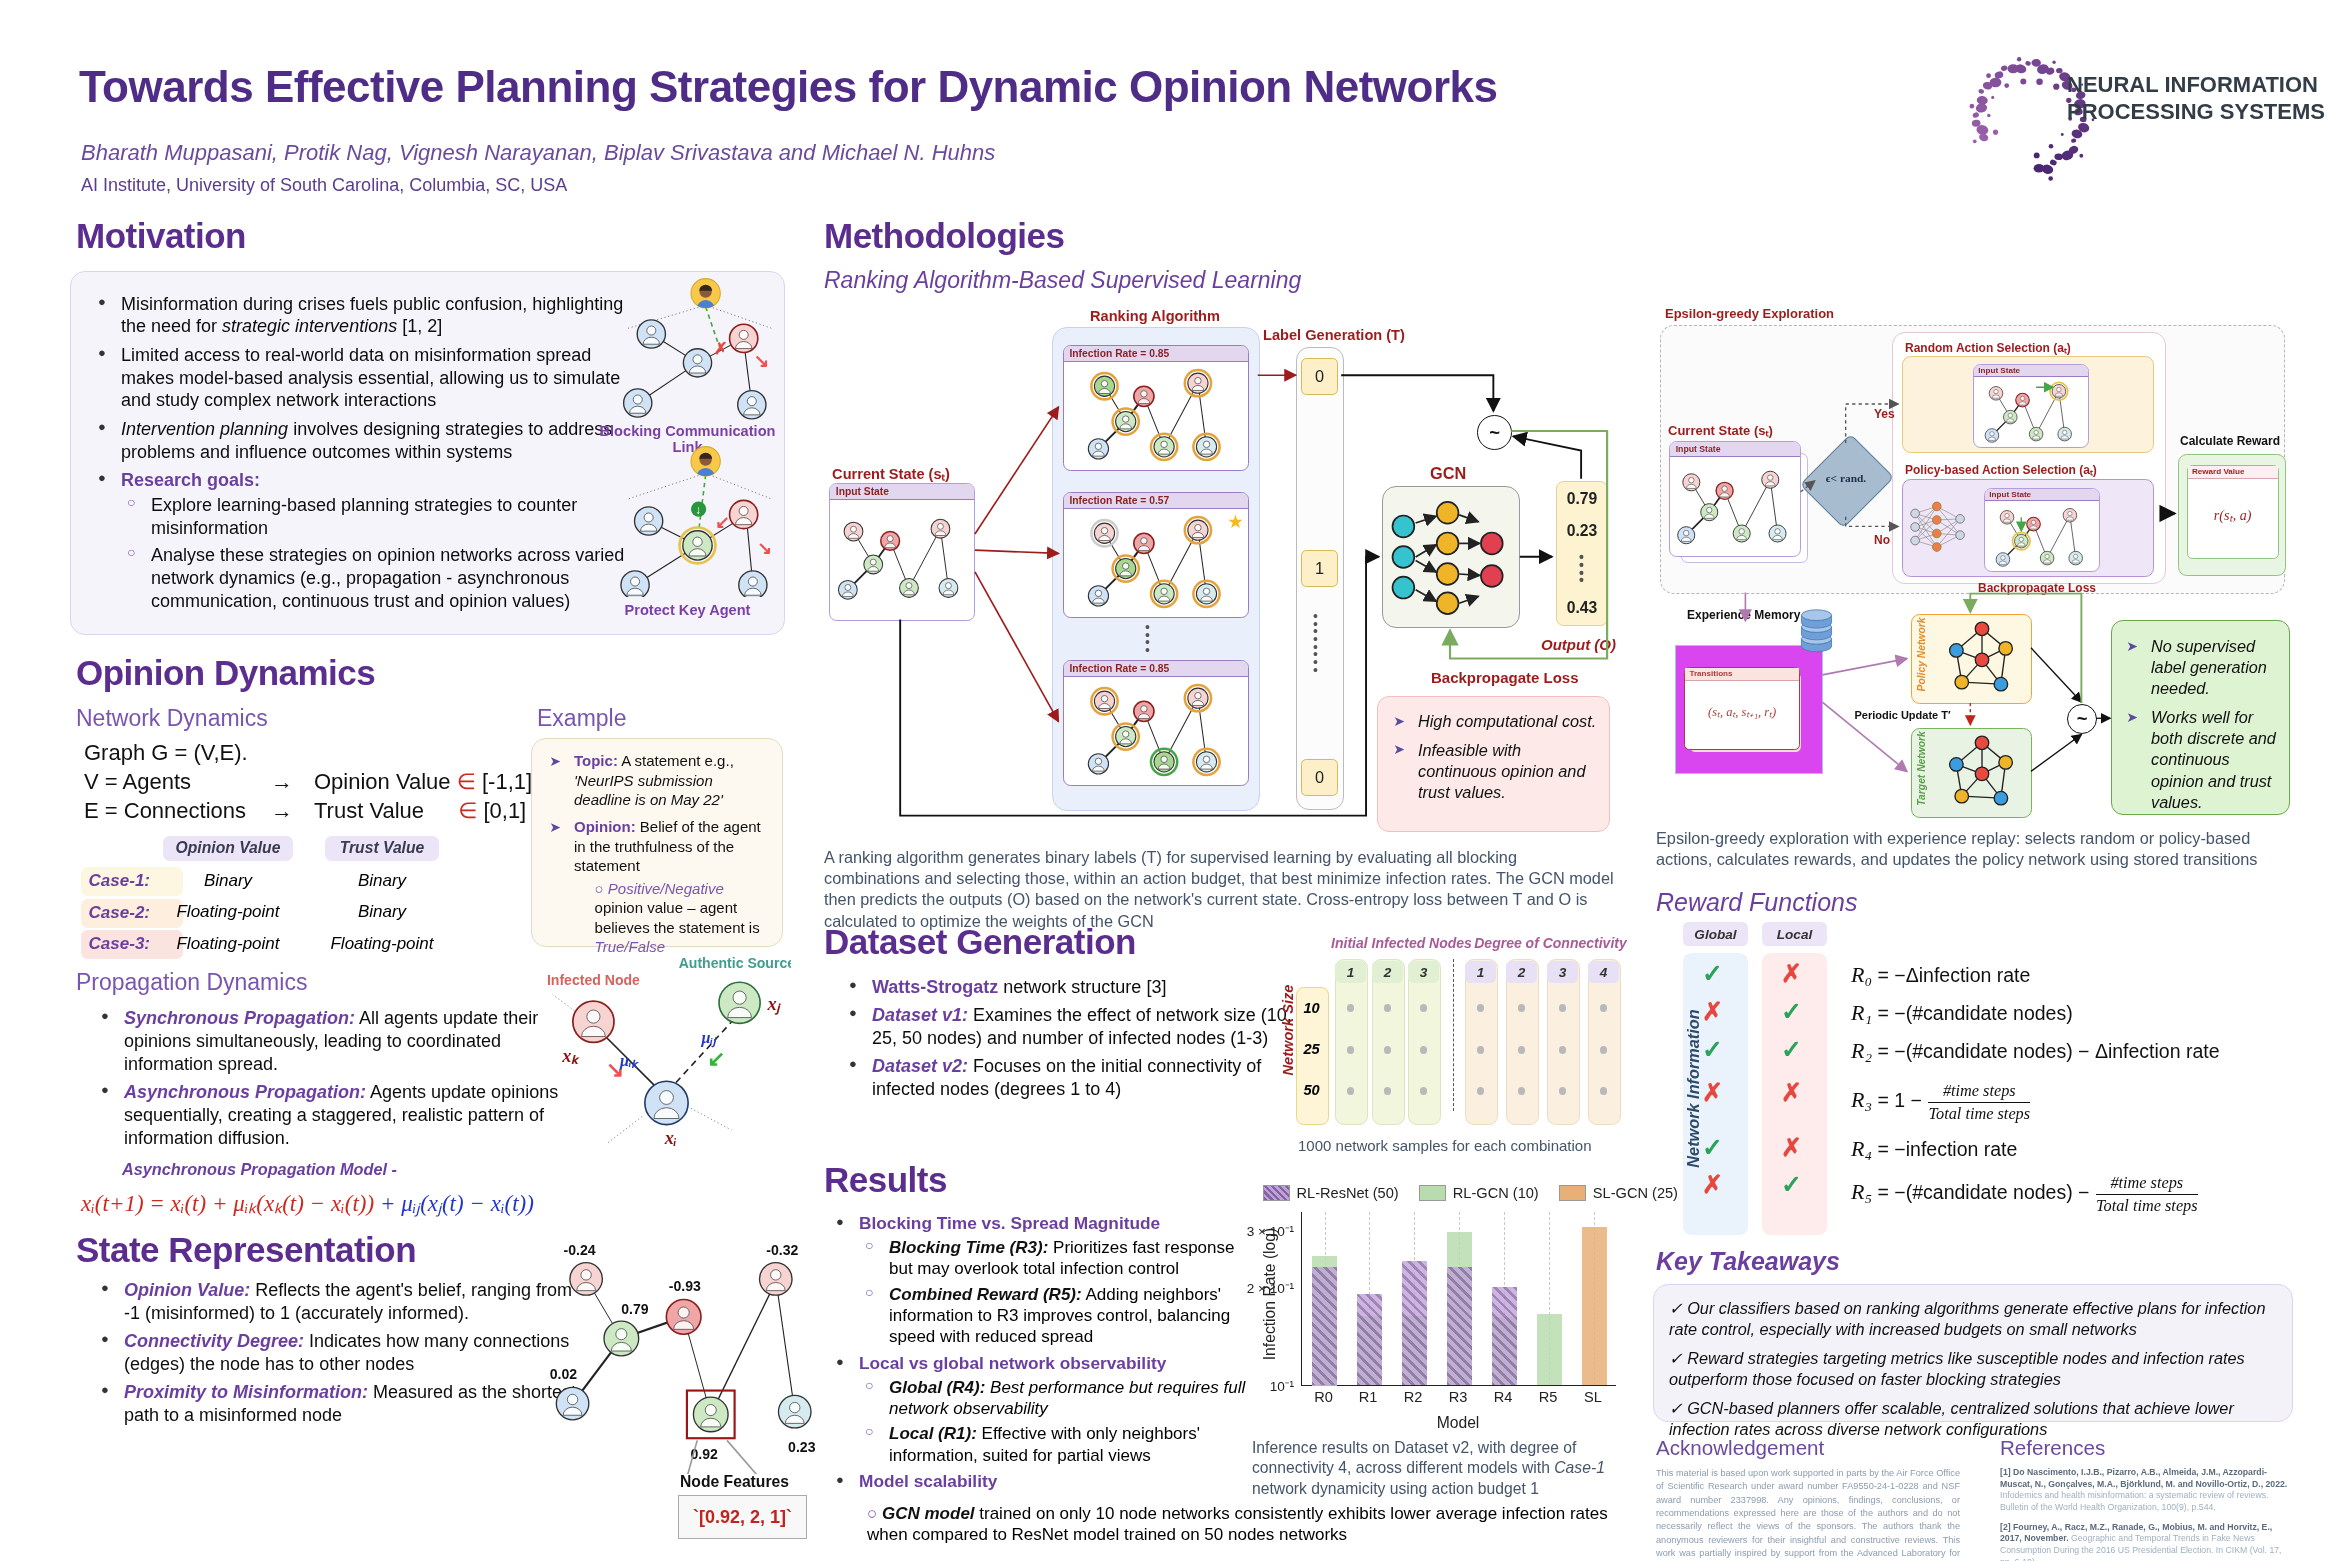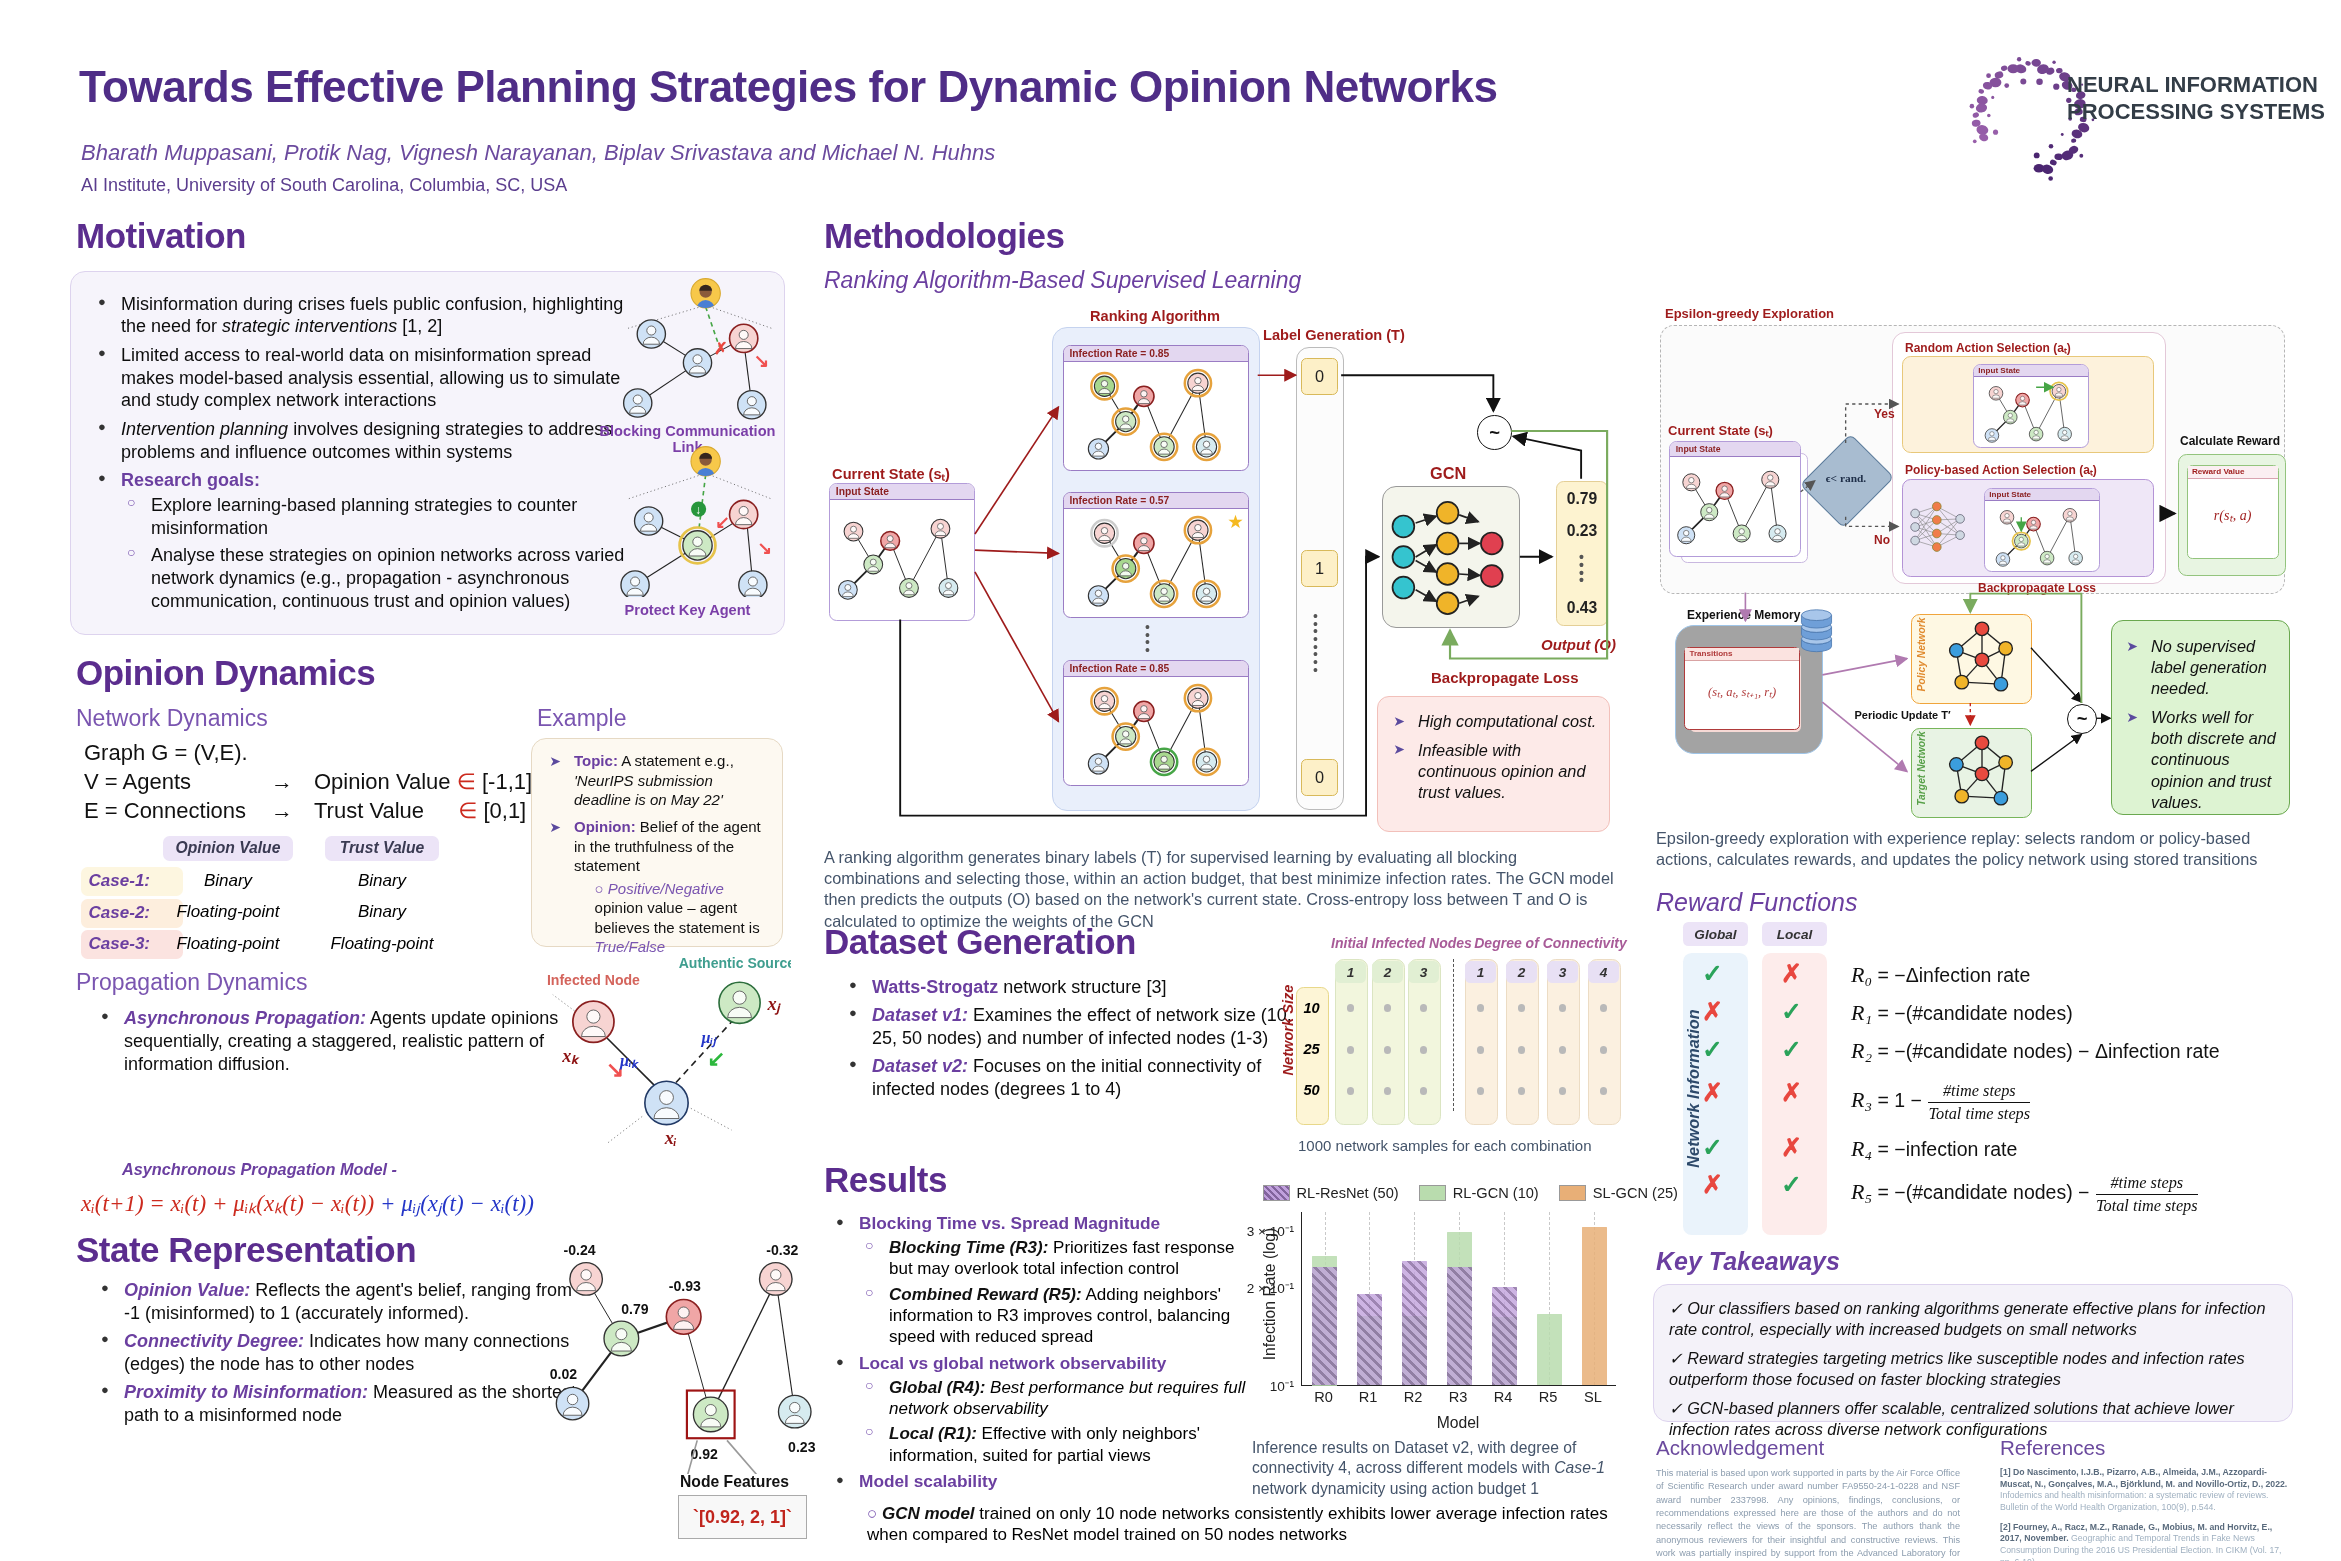--- a/index.html
+++ b/index.html
@@ -271,20 +271,21 @@
   <div class="abs h3" style="left:537px;top:705px;">Example</div>
   <div class="abs panelbox" style="left:531px;top:738px;width:252px;height:209px;background:#fdf9f1;border:1.1px solid #e6d9c4;padding:12px 14px;box-sizing:border-box;">
     <div class="arrowli" style="font-style:normal;font-size:15px;"><span class="plead">Topic:</span> <span>A statement e.g., </span><i>'NeurIPS submission deadline is on May 22'</i></div>
     <div class="arrowli" style="font-style:normal;font-size:15px;"><span class="plead">Opinion:</span> <span>Belief of the agent in the truthfulness of the statement</span>
       <div style="padding-left:20.6px;margin-top:3.3px;"><span style="color:#7a55b0;">○ </span><i style="color:#7a55b0;">Positive/Negative</i><span> opinion value – agent believes the statement is </span><i style="color:#7a55b0;">True/False</i></div>
     </div>
   </div>
 
   <div class="abs h3" style="left:76px;top:969px;">Propagation Dynamics</div>
   <ul class="blt body abs" style="left:100px;top:1007px;width:450px;">
+    <li><span class="ilead">Synchronous Propagation:</span><span> All agents update their opinions simultaneously, leading to coordinated information spread.</span></li>
     <li><span class="ilead">Asynchronous Propagation:</span><span> Agents update opinions sequentially, creating a staggered, realistic pattern of information diffusion.</span></li>
   </ul>
   <svg id="propnet" class="abs" style="left:542px;top:951px;" width="249" height="201" viewBox="0 0 460 370">
       <text x="95" y="62" fill="#d4645c" font-size="26" text-anchor="middle" font-weight="bold" font-style="normal" font-family="&quot;Liberation Sans&quot;,sans-serif">Infected Node</text>
       <text x="360" y="30" fill="#3f9e8f" font-size="26" text-anchor="middle" font-weight="bold" font-style="normal" font-family="&quot;Liberation Sans&quot;,sans-serif">Authentic Source</text>
       <polyline points="60,110 20,80" fill="none" stroke="#555" stroke-width="1.5" stroke-dasharray="2,5"></polyline>
       <polyline points="185,305 120,355" fill="none" stroke="#555" stroke-width="1.5" stroke-dasharray="2,5"></polyline>
       <polyline points="275,290 350,330" fill="none" stroke="#555" stroke-width="1.5" stroke-dasharray="2,5"></polyline>
       <polyline points="120,160 215,255" fill="none" stroke="#222" stroke-width="3"></polyline>
       <polyline points="355,125 245,245" fill="none" stroke="#222" stroke-width="3" stroke-dasharray="12,9"></polyline>
@@ -1077,21 +1078,21 @@
 
     <div class="abs" style="left:527px;top:133px;font-size:12px;font-weight:bold;color:#111;">Calculate Reward</div>
     <div class="abs" style="left:525px;top:153px;width:106px;height:120px;background:#e8f5e2;border:1.1px solid #93c47d;border-radius:8.7px;">
       <div class="abs" style="left:7.6px;top:9.8px;width:90px;height:92px;background:#fff;border:1.1px solid #93c47d;border-radius:5.4px;">
         <div style="background:#fbeff2;color:#9e1b1b;font-weight:bold;font-size:8.1px;padding:1.6px 4.3px;border-bottom:0.8px solid #d9a3b0;">Reward Value</div>
         <div class="formula" style="font-size:14px;color:#9e1b1b;text-align:center;margin-top:26px;">r(sₜ, a)</div>
       </div>
     </div>
 
     <div class="abs" style="left:34px;top:307px;font-size:12px;font-weight:bold;color:#111;">Experience Memory</div>
-    <div class="abs" style="left:22px;top:324px;width:146px;height:127px;background:#a3a3a3;border:1.1px solid #9fc5e8;border-radius:19px;">
+    <div class="abs" style="left:22px;top:344px;width:146px;height:127px;background:#d946ef;border:1.1px solid #9fc5e8;border-radius:0;">
       <div class="abs" style="left:13.6px;top:27px;width:111px;height:79px;background:#f6d9d5;border-radius:5.4px;"></div>
       <div class="abs" style="left:8.1px;top:20.6px;width:114px;height:81px;background:#fff;border:1.1px solid #b03a3a;border-radius:5.4px;">
         <div style="background:#fbe3e0;color:#b03a3a;font-weight:bold;font-size:8.1px;padding:1.6px 4.3px;border-bottom:0.8px solid #d9a3a3;">Transitions</div>
         <div class="formula" style="font-size:12.5px;color:#b03a3a;text-align:center;margin-top:22px;">(sₜ, aₜ, sₜ₊₁, rₜ)</div>
       </div>
     </div>
     <svg id="cyl" class="abs" style="left:142px;top:304px;" width="43" height="52" viewBox="0 0 80 95">
         <path d="M12 62 a28 10 0 0 0 56 0 v14 a28 10 0 0 1 -56 0 z" fill="#6f9fd8" stroke="#4a78b0" stroke-width="1.5"></path>
         <ellipse cx="40" cy="62" rx="28" ry="10" fill="#a8c6ea" stroke="#4a78b0" stroke-width="1.5"></ellipse>
         <path d="M12 40 a28 10 0 0 0 56 0 v14 a28 10 0 0 1 -56 0 z" fill="#6f9fd8" stroke="#4a78b0" stroke-width="1.5"></path>

